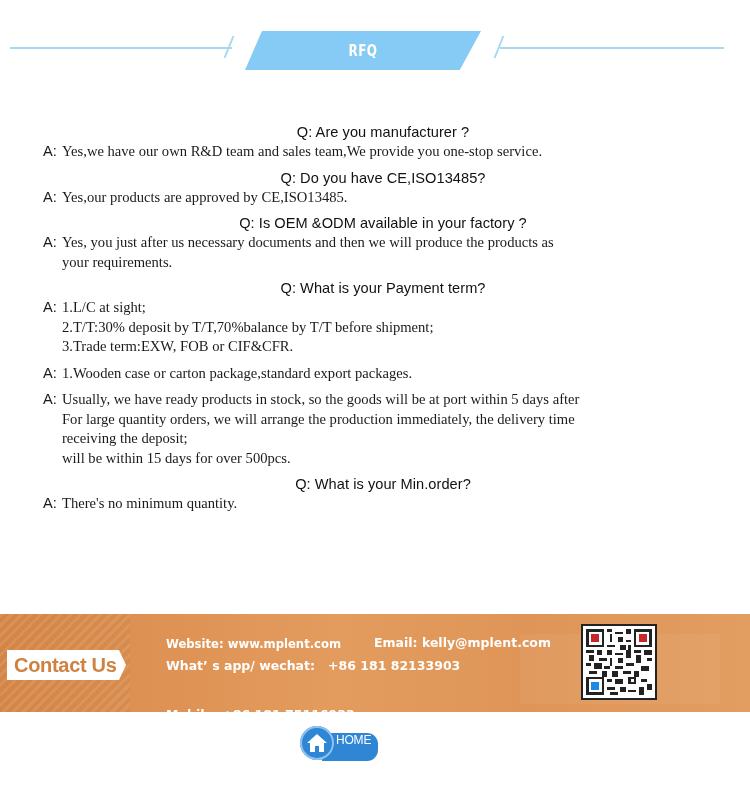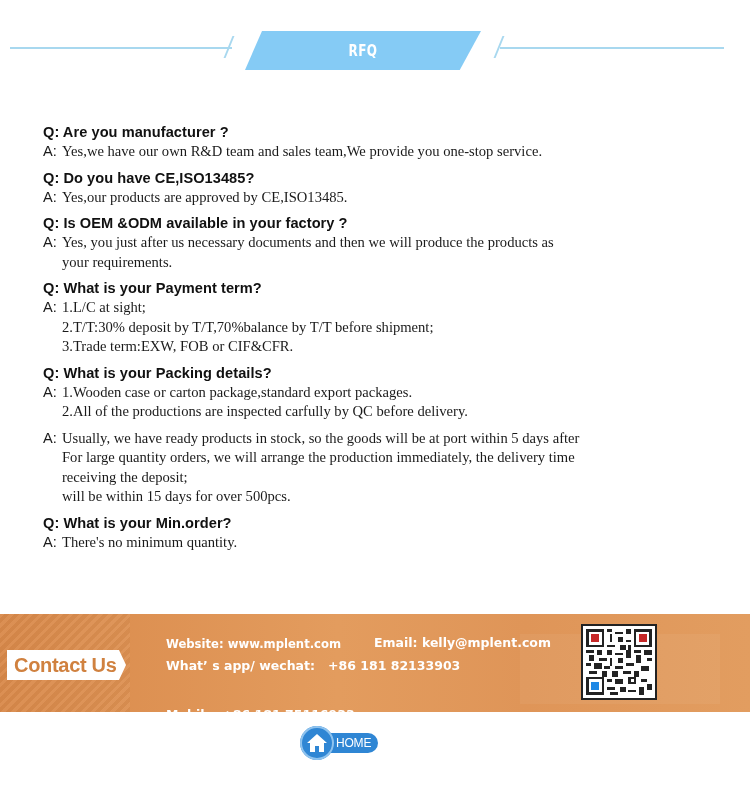--- a/index.html
+++ b/index.html
@@ -20,21 +20,21 @@
       display: flex; align-items: center; justify-content: center;
     }
     .rfq-title {
       color: #ffffff; font-family: "DejaVu Sans", sans-serif; font-weight: bold;
       font-size: 15px; letter-spacing: 0.5px; transform: scaleX(0.8);
     }
 
     
     .faq { position: absolute; left: 43px; top: 123px; width: 680px; }
     .qa { margin-bottom: 7px; }
-    .q { font-size: 14.6px; font-weight: bold; line-height: 19px; color: #111; letter-spacing: 0.05px; }
+    .q { font-size: 14.6px; font-weight: normal; line-height: 19px; color: #111; letter-spacing: 0.05px; text-align: center; }
     .a-row { display: flex; font-size: 14.6px; line-height: 19.5px; color: #1a1a1a; }
     .a-prefix { width: 19px; flex: 0 0 19px; }
     .a-lines { flex: 1; font-family: Liberation Serif, serif; }
     .a-line { display: block; }
 
     
     .contact {
       position: absolute; left: 0; top: 614px; width: 750px; height: 98px;
       background: linear-gradient(90deg, #d9894a 0%, #e39c5e 45%, #df9558 70%, #e29d60 100%);
       overflow: hidden;
@@ -64,23 +64,23 @@
     .home-btn {
       position: absolute; left: 300px; top: 726px; width: 80px; height: 34px;
       display: flex; align-items: center; cursor: pointer;
     }
     .home-circle {
       width: 34px; height: 34px; border-radius: 50%; background: #2f86d4;
       display: flex; align-items: center; justify-content: center; z-index: 2;
       box-shadow: 0 0 0 2px #8fc3ee inset;
     }
     .home-pill {
-      position: absolute; left: 22px; top: 7px; width: 56px; height: 20px;
+      position: absolute; left: 22px; top: 7px; width: 56px; height: 28px;
       background: #2f86d4; border-radius: 0 11px 11px 0;
-      display: flex; align-items: center; padding-left: 14px;
+      display: flex; align-items: flex-start; padding-left: 14px;
     }
     .home-label { color: #ffffff; font-size: 12px; letter-spacing: -0.2px; }
   </style>
 </head>
 <body>
 
 <div class="rfq-header">
   <div class="rfq-line left"></div>
   <div class="rfq-tick left"></div>
   <div class="rfq-tab">
@@ -128,26 +128,24 @@
       <span class="a-prefix">A:</span>
       <span class="a-lines">
         <span class="a-line">1.L/C at sight;</span>
         <span class="a-line">2.T/T:30% deposit by T/T,70%balance by T/T before shipment;</span>
         <span class="a-line">3.Trade term:EXW, FOB or CIF&amp;CFR.</span>
       </span>
     </div>
   </div>
 
   <div class="qa">
-    <div class="q">Q: What is your Packing details?</div>
     <div class="a-row">
       <span class="a-prefix">A:</span>
       <span class="a-lines">
         <span class="a-line">1.Wooden case or carton package,standard export packages.</span>
-        <span class="a-line">2.All of the productions are inspected carfully by QC before delivery.</span>
       </span>
     </div>
   </div>
 
   <div class="qa">
     <div class="a-row">
       <span class="a-prefix">A:</span>
       <span class="a-lines">
         <span class="a-line">Usually, we have ready products in stock, so the goods will be at port within 5 days after</span>
         <span class="a-line">For large quantity orders, we will arrange the production immediately, the delivery time</span>

